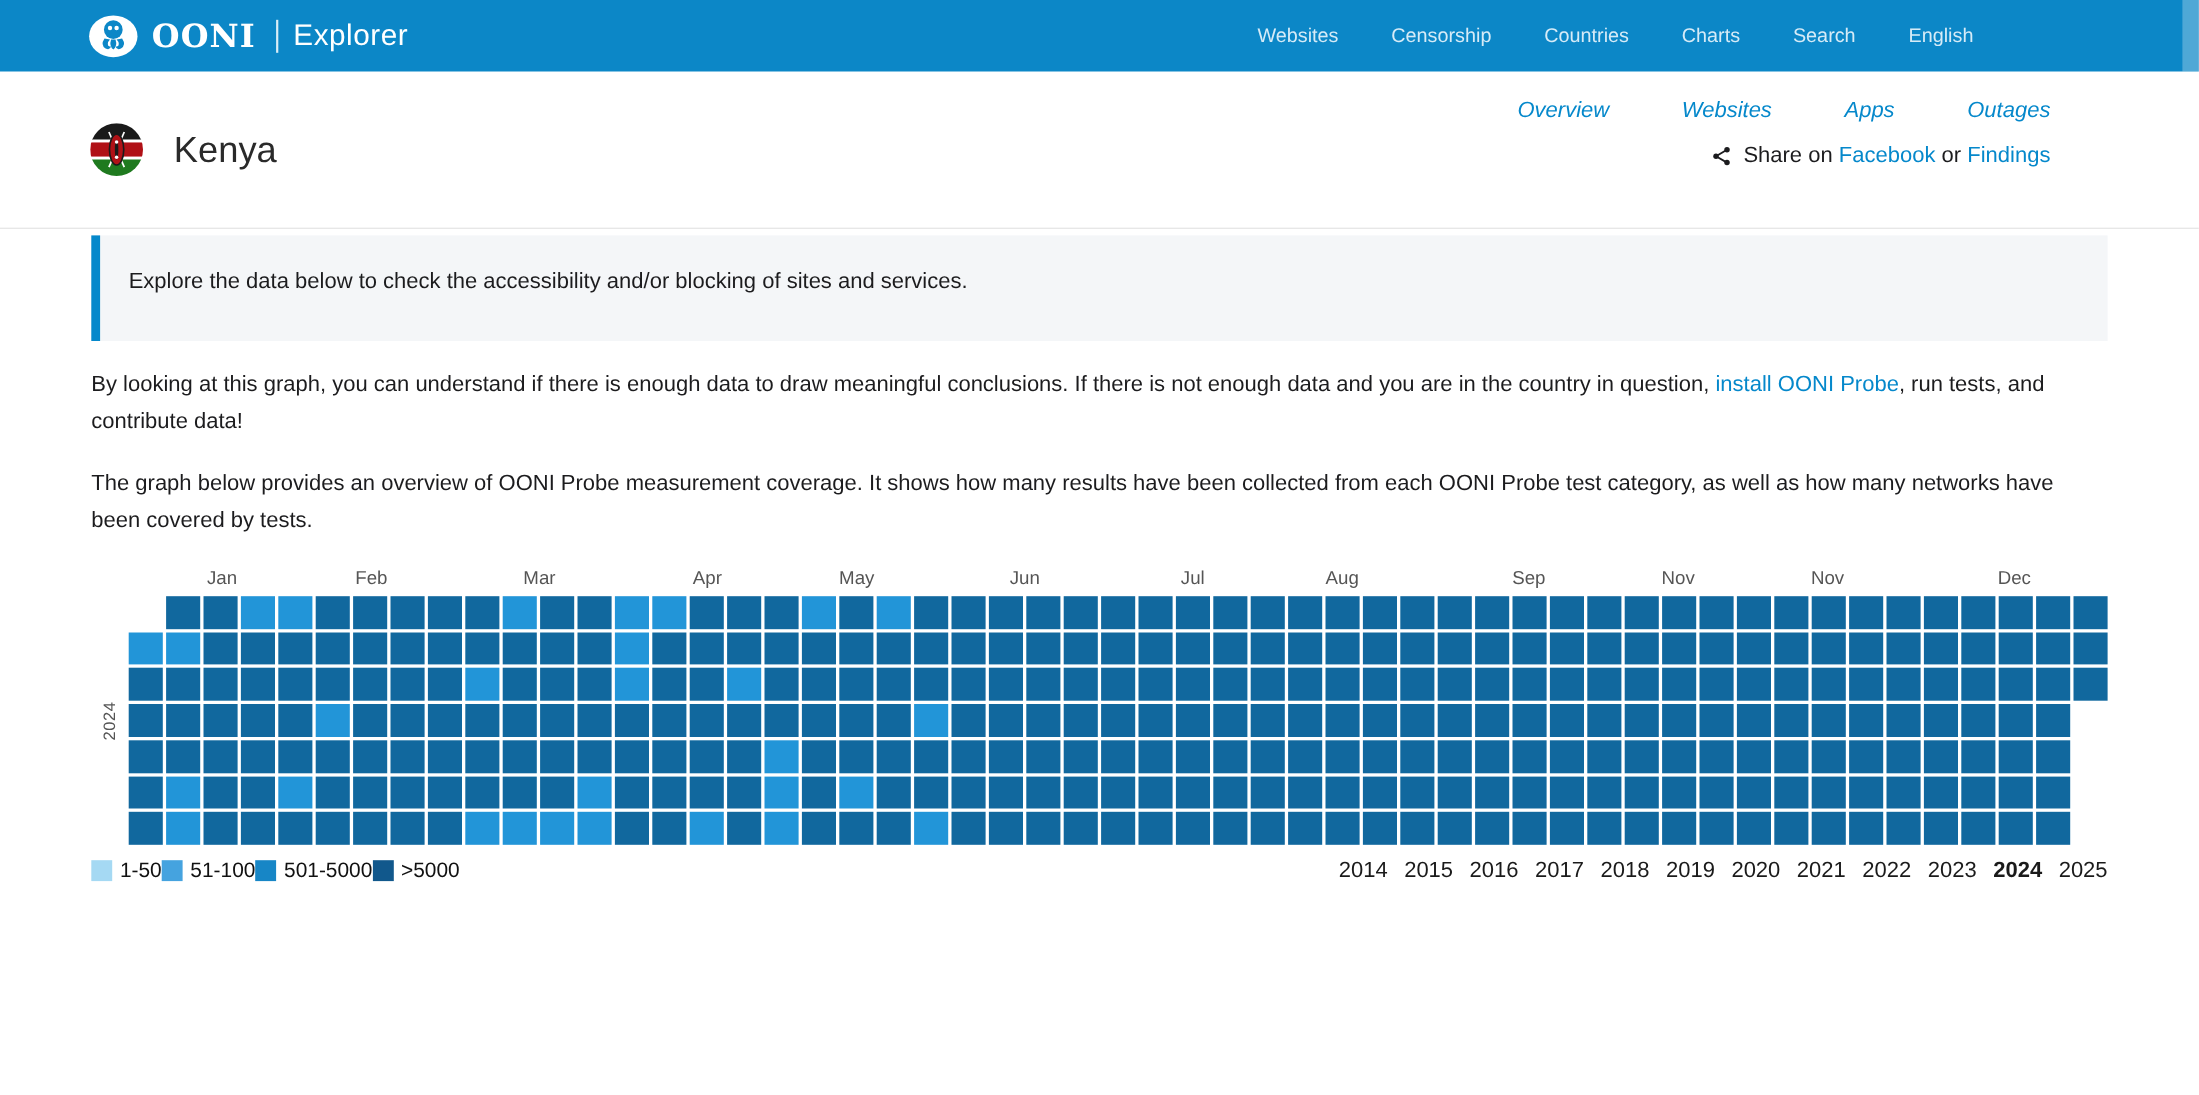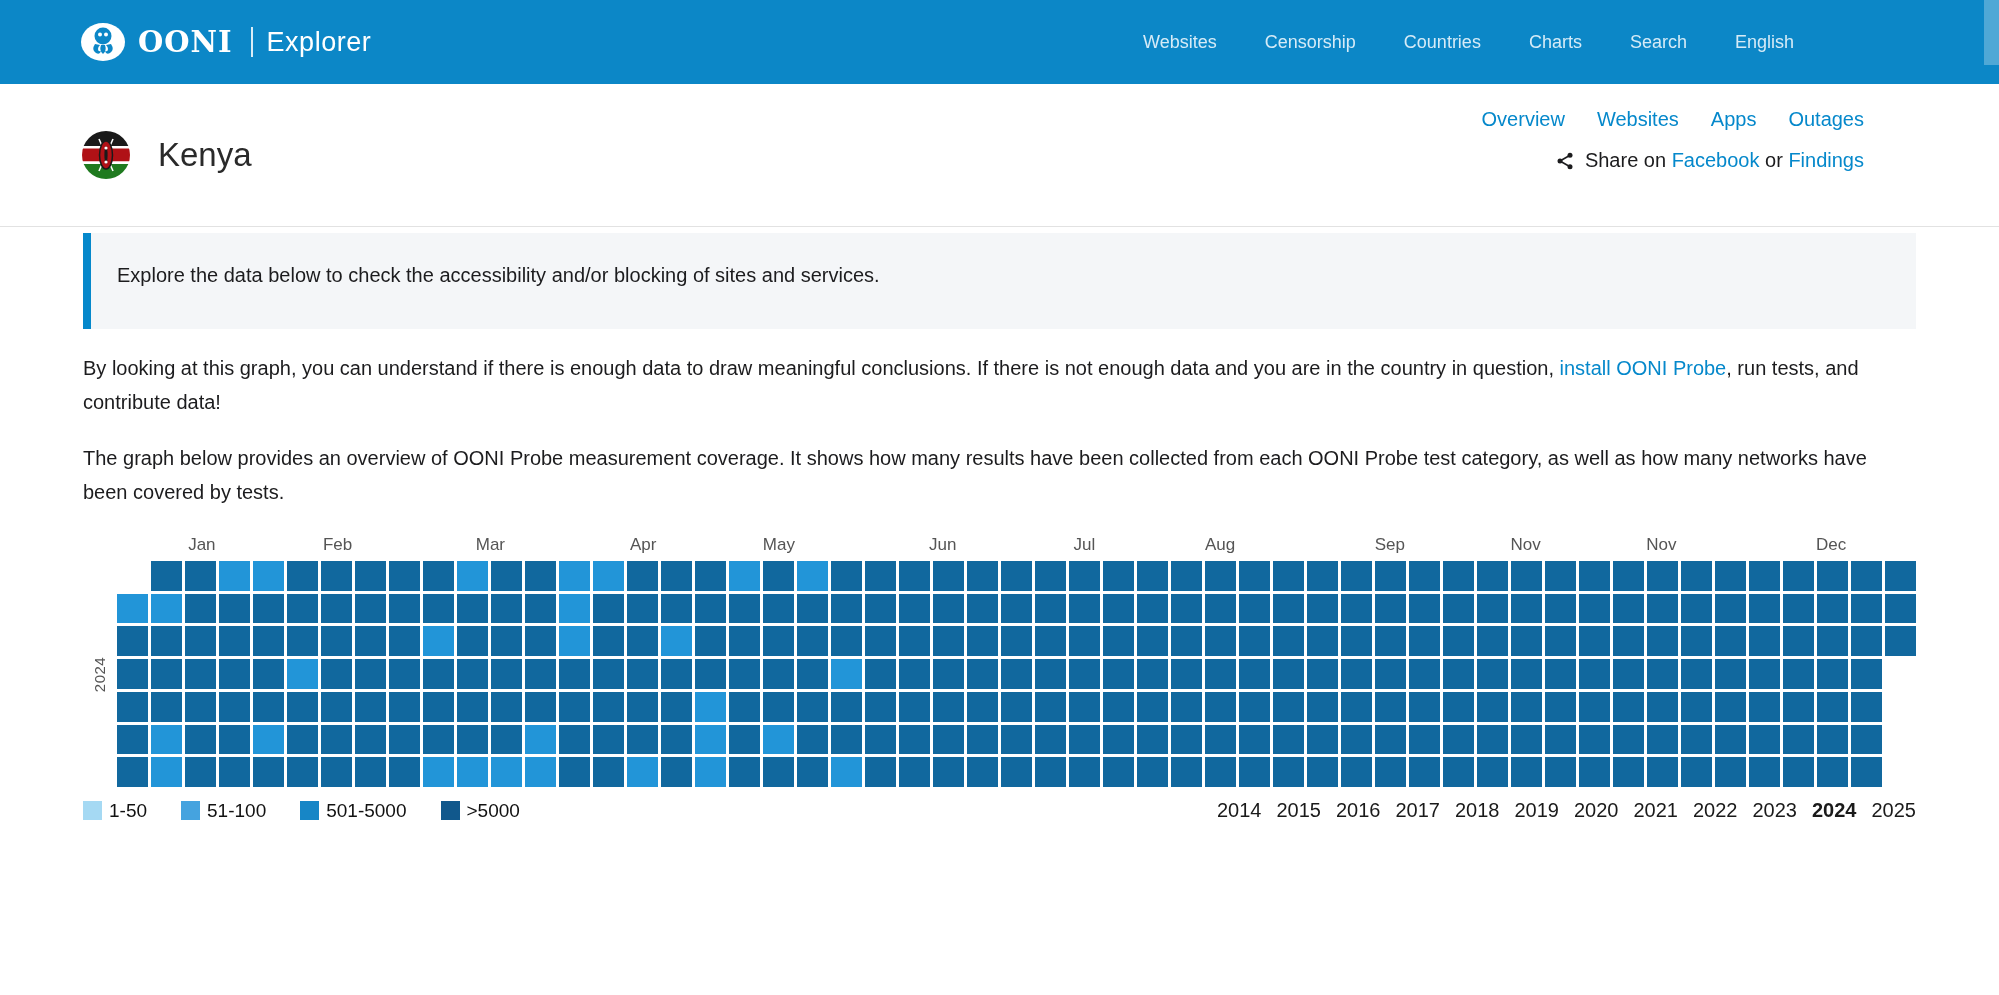--- a/index.html
+++ b/index.html
@@ -1,34 +1,34 @@
 <!DOCTYPE html>
 <html><head>
 <meta charset="utf-8">
 <style>
   * { margin:0; padding:0; box-sizing:border-box; }
   html,body { width:1999px; height:995px; background:#fff; overflow:hidden;
     font-family:"Liberation Sans","DejaVu Sans",sans-serif; color:#1c1c1e; }
 
   
-  .topbar { position:relative; height:84px; background:#0c87c7; display:flex; align-items:center; }
+  .topbar { position:relative; height:65px; background:#0c87c7; display:flex; align-items:center; }
   .brand { display:flex; align-items:center; margin-left:80px; gap:12px; cursor:pointer; }
   .brand-word { color:#fff; font-family:"DejaVu Serif","Liberation Serif",serif; font-weight:bold; font-size:29px; letter-spacing:1px; }
   .brand-sep { width:2px; height:30px; background:rgba(255,255,255,.85); margin:0 2px 0 6px; }
   .brand-sub { color:#fff; font-size:27px; font-weight:300; letter-spacing:.5px; }
   .topnav { margin-left:auto; padding-right:205px; display:flex; gap:48px; align-items:center; }
   .topnav .nav-item { color:#d6ebf7; font-size:18px; cursor:pointer; white-space:nowrap; }
   .scroll-thumb { position:absolute; right:0; top:0; width:15px; height:65px; background:rgba(255,255,255,.28); }
 
   
   .country-bar { height:143px; position:relative; border-bottom:1px solid #e2e2e2; }
   .country-id { position:absolute; left:82px; top:50%; transform:translateY(-50%); display:flex; align-items:center; gap:28px; }
   .country-name { font-size:33px; font-weight:500; color:#2a2a2a; }
   .country-right { position:absolute; right:135px; top:24px; text-align:right; }
-  .country-nav { display:flex; gap:32px; align-items:center; }
+  .country-nav { display:flex; gap:66px; align-items:center;font-style:italic; }
   .country-nav .nav-item { color:#0588cb; font-size:20px; cursor:pointer; }
   .share-row { margin-top:18px; display:flex; gap:10px; justify-content:flex-end; align-items:center; font-size:20px; color:#1c1c1e; }
   .share-row a, .link { color:#0588cb; cursor:pointer; text-decoration:none; }
 
   
   .content { margin:0 83px; }
   .callout { margin-top:6px; background:#f4f6f8; border-left:8px solid #0588cb; padding:30px 30px 42px 26px; }
   .callout p { font-size:20px; line-height:24px; }
   .callout p + p { margin-top:40px; }
   .callout .b { font-weight:bold; }
@@ -41,21 +41,21 @@
   
   .heatmap { margin-top:26px; }
   .hm-months { position:relative; height:22px; margin-left:34px; }
   .hm-month { position:absolute; transform:translateX(-50%); font-size:17px; color:#555; }
   .hm-body { display:flex; margin-top:4px; }
   .hm-ylabel { width:34px; display:flex; align-items:center; justify-content:center; }
   .hm-ylabel span { transform:rotate(-90deg); font-size:15px; color:#555; letter-spacing:.5px; }
   .hm-grid { flex:1; display:grid; grid-template-columns:repeat(53,1fr); grid-template-rows:repeat(7,1fr); gap:3px; height:226px; }
   .hm-cell { width:100%; height:100%; }
   .hm-footer { display:flex; margin-top:12px; align-items:center; }
-  .hm-legend { display:flex; gap:34px; align-items:center; }
+  .hm-legend { display:flex; align-items:center; }
   .legend-item { display:flex; gap:7px; align-items:center; font-size:19px; color:#111; }
   .legend-swatch { width:19px; height:19px; display:inline-block; }
   .hm-years { margin-left:auto; display:flex; gap:15px; font-size:20px; color:#1a1a1a; }
   .hm-years .year { cursor:pointer; }
   .hm-years .year.active { font-weight:bold; }
 </style>
 </head>
 <body>
 
 <div class="topbar">
@@ -144,21 +144,21 @@
   <p class="para" id="para2"><span>By looking at this graph, you can understand if there is enough data to draw meaningful conclusions. If there is not enough data and you are in the country in question, </span><span class="lk link">install OONI Probe</span><span>, run tests, and contribute data!</span></p>
   <p class="para">The graph below provides an overview of OONI Probe measurement coverage. It shows how many results have been collected from each OONI Probe test category, as well as how many networks have been covered by tests.</p>
 
   <div class="heatmap">
     <div class="hm-months" id="hm-months">
         <span class="hm-month" style="left: 4.71698%;">Jan</span>
         <span class="hm-month" style="left: 12.2642%;">Feb</span>
         <span class="hm-month" style="left: 20.7547%;">Mar</span>
         <span class="hm-month" style="left: 29.2453%;">Apr</span>
         <span class="hm-month" style="left: 36.7925%;">May</span>
-        <span class="hm-month" style="left: 45.283%; margin-left: 11px;">Jun</span>
+        <span class="hm-month" style="left: 45.283%;">Jun</span>
         <span class="hm-month" style="left: 53.7736%;">Jul</span>
         <span class="hm-month" style="left: 61.3208%;">Aug</span>
         <span class="hm-month" style="left: 70.7547%;">Sep</span>
         <span class="hm-month" style="left: 78.3019%;">Nov</span>
         <span class="hm-month" style="left: 85.8491%;">Nov</span>
         <span class="hm-month" style="left: 95.283%;">Dec</span>
       </div>
     <div class="hm-body">
       <div class="hm-ylabel">
         <span>2024</span>

